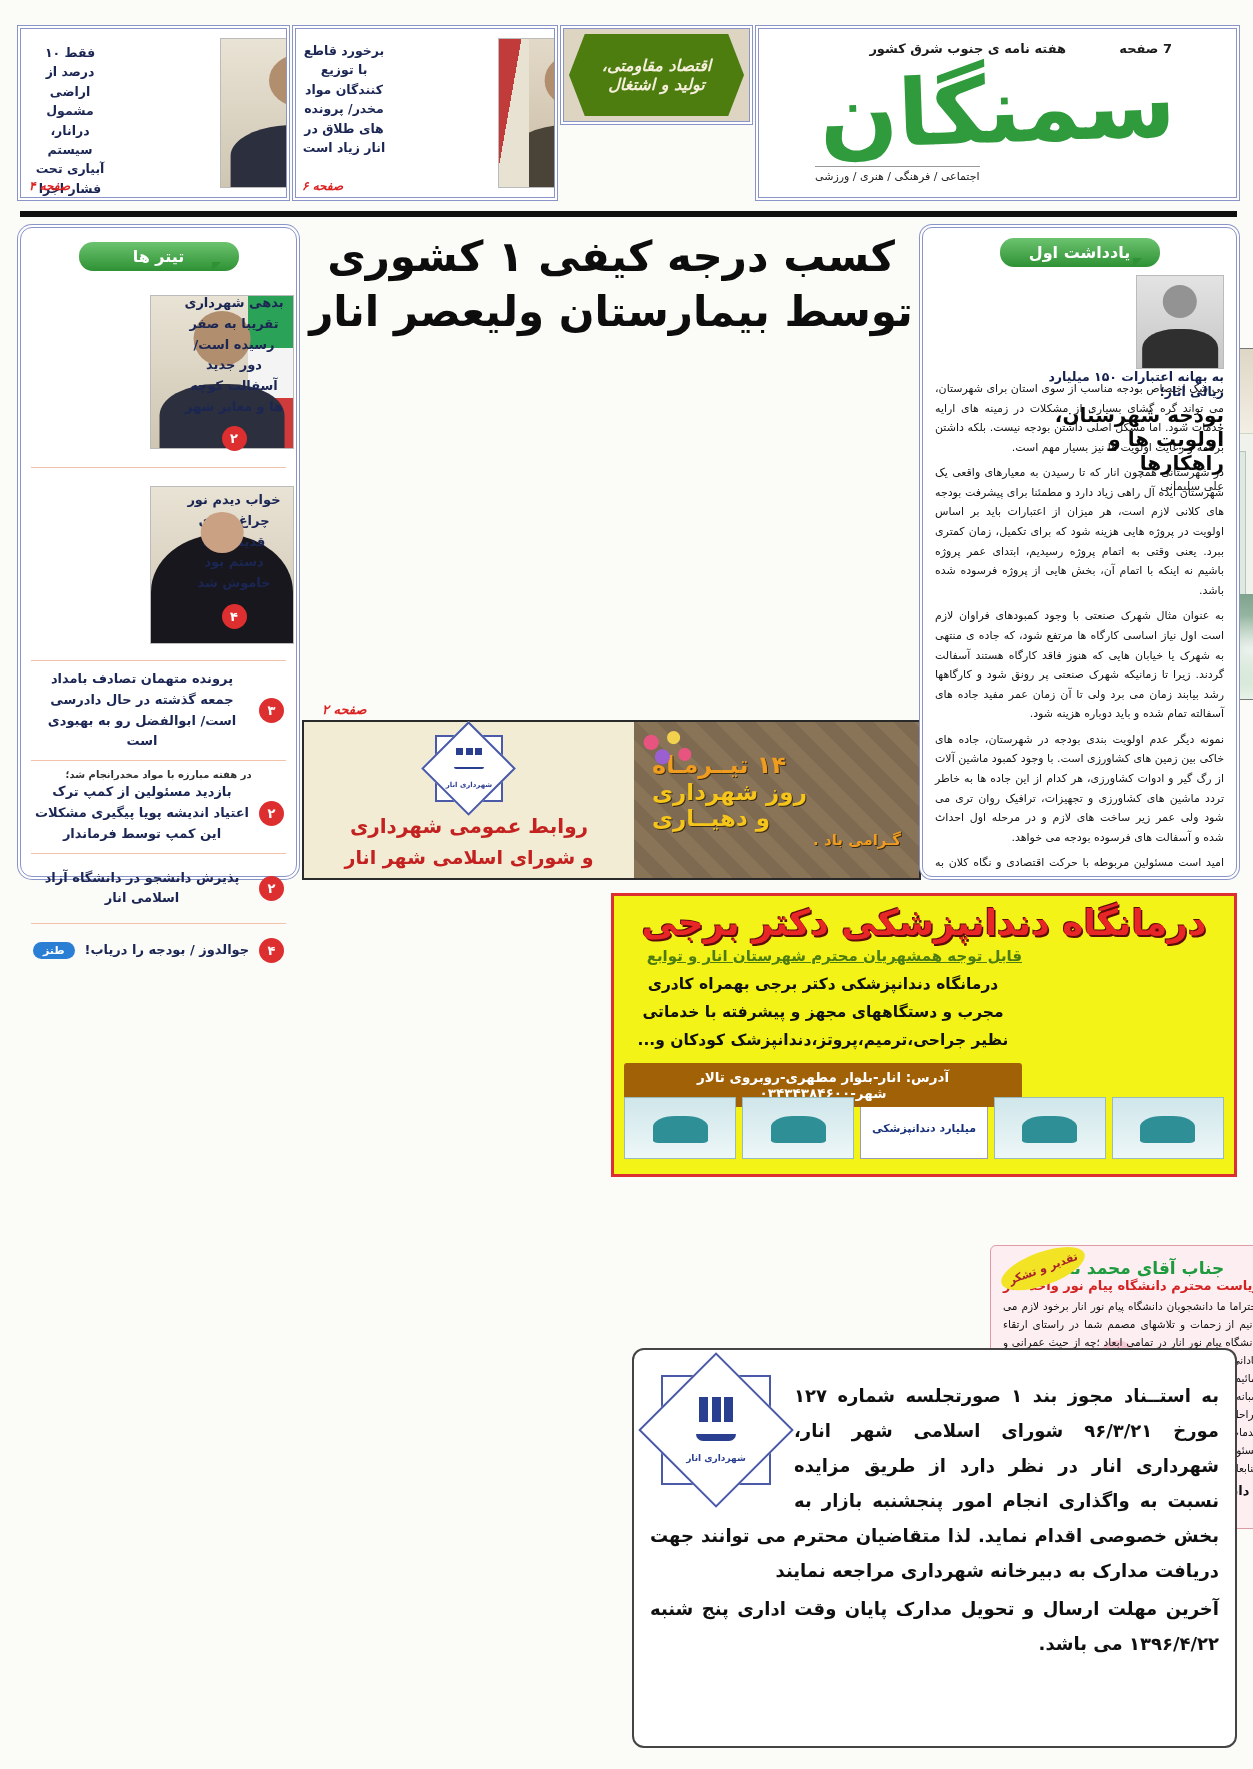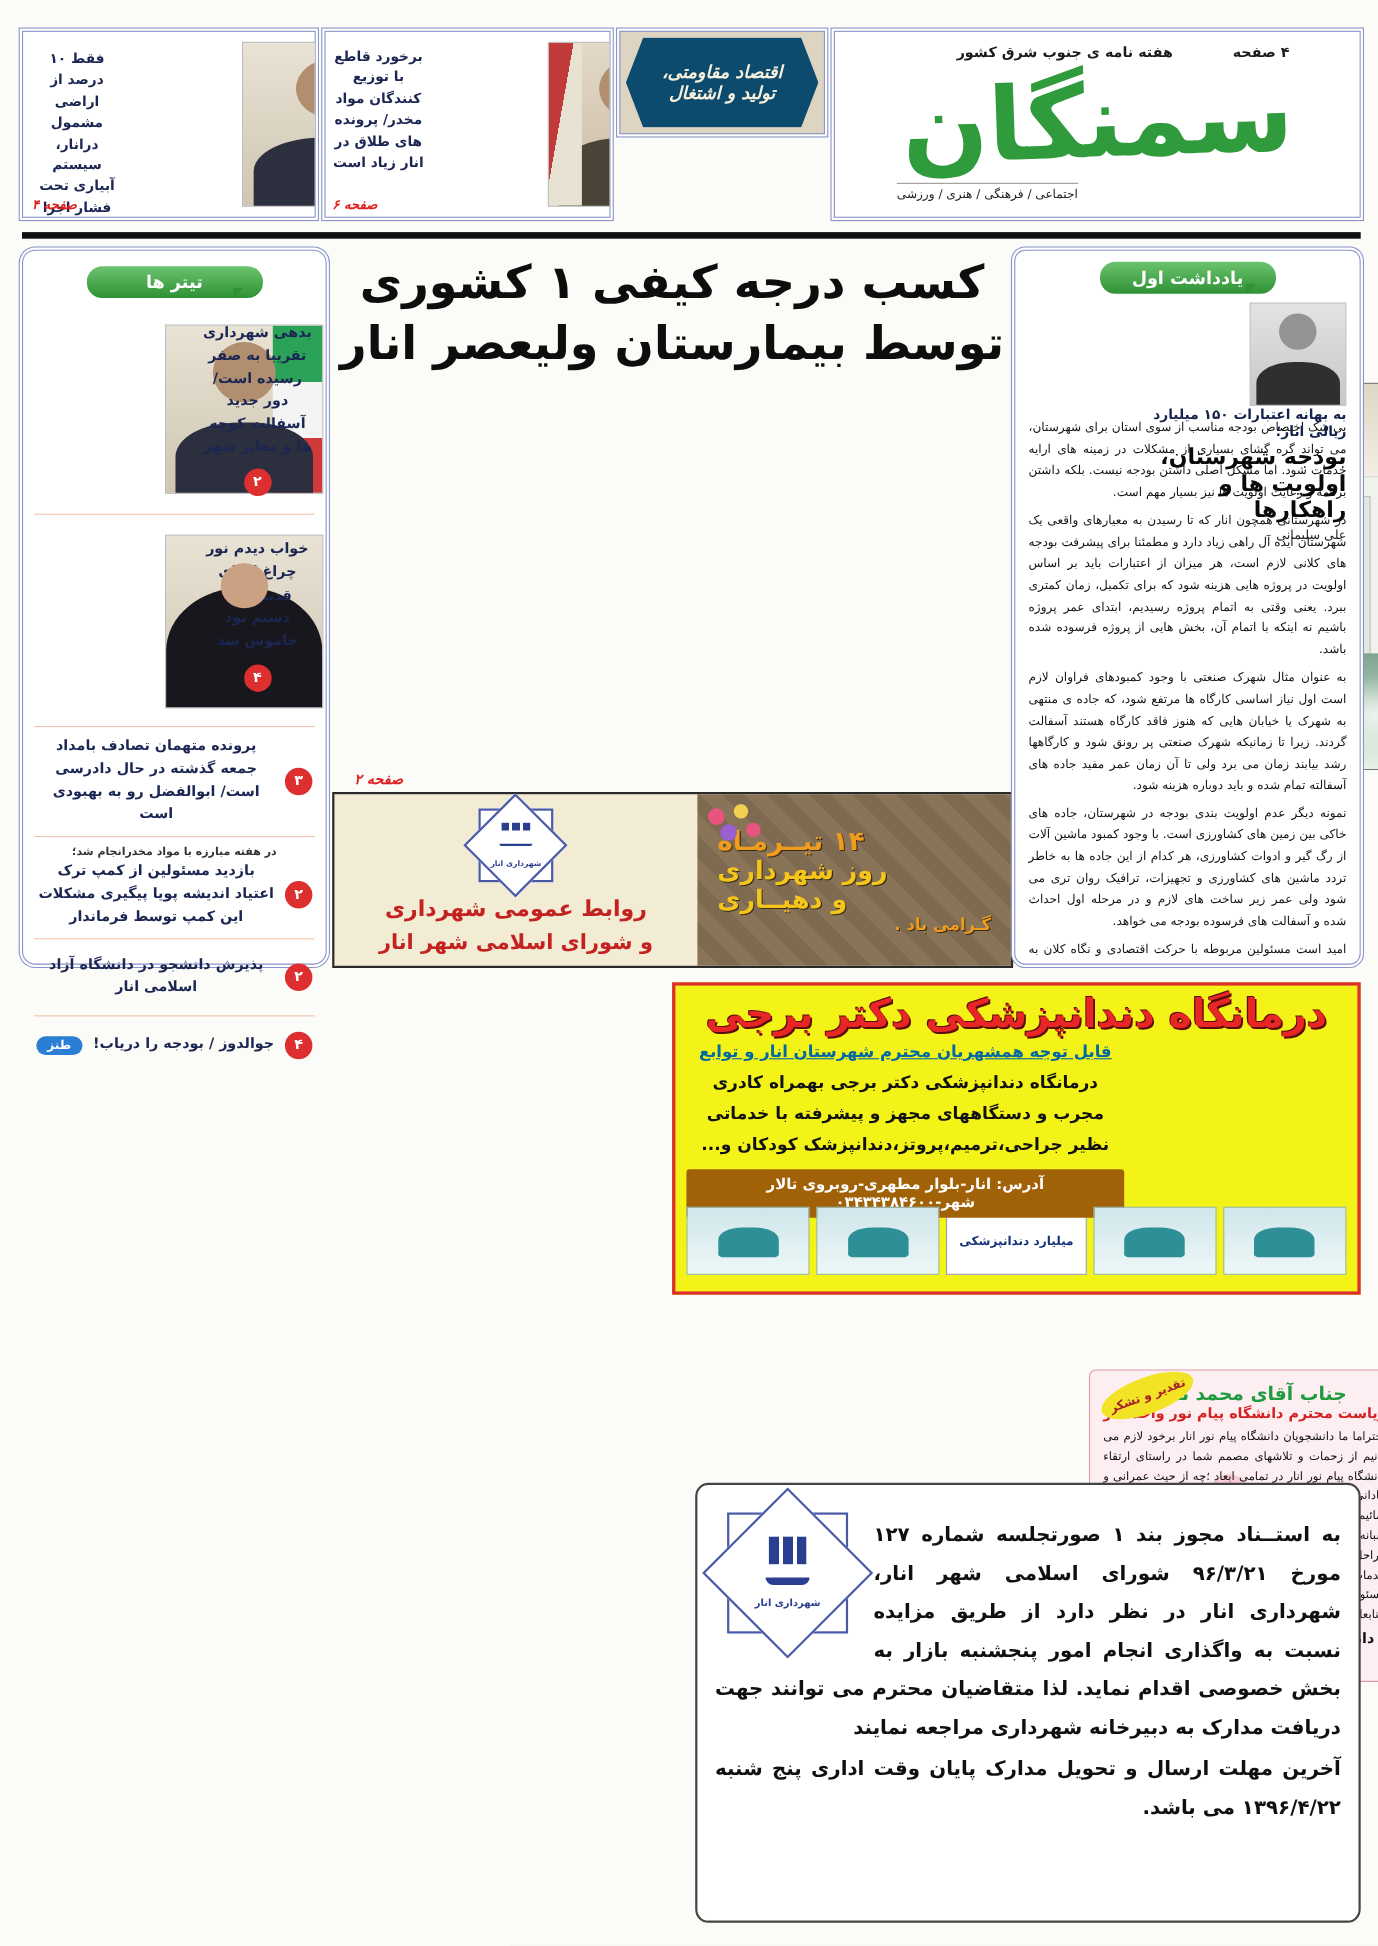--- a/index.html
+++ b/index.html
@@ -8,21 +8,21 @@
   .abs{position:absolute;}
   .dbl{border:1px solid #8a94c8;box-shadow:0 0 0 2px #fff,0 0 0 3px #8a94c8;background:#fff;}
   .clip{overflow:hidden;}
 
   
   .logo-word{font-size:92px;font-weight:bold;color:#2f9b3c;text-align:center;line-height:1;
              transform:rotate(-2deg);letter-spacing:-2px;}
   .mast-small{font-size:13px;font-weight:bold;color:#1c1c1c;}
   .mast-cats{font-size:11px;color:#222;border-top:1px solid #999;padding-top:3px;}
   .slogan{clip-path:polygon(9% 0,91% 0,100% 50%,91% 100%,9% 100%,0 50%);
-          background:#0c4a6e;color:#f5efdc;display:flex;align-items:center;justify-content:center;
+          background:#4d7c0f;color:#f5efdc;display:flex;align-items:center;justify-content:center;
           font-size:16px;font-weight:bold;text-align:center;font-style:italic;padding:6px 16px;box-sizing:border-box;}
   .slogan-frame{background:#ddd5c2;border:1px solid #8a94c8;box-shadow:0 0 0 2px #fff,0 0 0 3px #8a94c8;
                 display:flex;align-items:stretch;justify-content:stretch;}
   .issue-box{display:flex;flex-direction:column;justify-content:center;gap:2px;padding:6px 8px;box-sizing:border-box;}
   .issue-line{font-size:13px;font-weight:bold;color:#15203d;text-align:center;}
   .price-line{font-size:11px;font-weight:bold;color:#2b57c5;text-align:right;margin-top:2px;}
 
   
   .rule{background:#101010;}
   .badge-green{position:relative;background:linear-gradient(#6cc36f,#2e9134);color:#fff;font-weight:bold;
@@ -108,21 +108,21 @@
              font-size:11px;font-weight:bold;padding:10px 8px;border-radius:50%;z-index:5;}
   .t-title{font-size:17px;font-weight:bold;color:#1f9b3f;text-align:center;margin-top:2px;}
   .t-sub{font-size:13px;font-weight:bold;color:#d42121;text-align:center;margin-bottom:4px;}
   .t-body{font-size:10.6px;color:#111;text-align:justify;line-height:1.7;}
   .t-sign{font-size:13px;font-weight:bold;color:#111;text-align:center;margin-top:6px;}
 
   
   .dental{background:#f3f318;border:3px solid #dd2f2f;box-sizing:border-box;padding:6px 10px;}
   .dental-title{font-size:36px;font-weight:bold;color:#e82626;text-align:center;
                 text-shadow:1.5px 1.5px 0 #5c0b0b,-1px -1px 0 #5c0b0b;}
-  .dental-att{font-size:15px;font-weight:bold;color:#0369a1;text-align:center;text-decoration:underline;margin-top:4px;}
+  .dental-att{font-size:15px;font-weight:bold;color:#4d7c0f;text-decoration:underline;margin-top:4px;}
   .dental-body{font-size:15.5px;font-weight:bold;color:#111;text-align:center;line-height:1.8;margin-top:6px;}
   .dental-addr{background:#a16207;color:#fff;font-size:13.5px;font-weight:bold;text-align:center;
                padding:6px 24px;border-radius:3px;}
   .interior{display:flex;gap:6px;direction:ltr;}
   .interior .cell{flex:1;background:linear-gradient(#cfe6ea,#eef7f8);border:1px solid #9bb;position:relative;}
   .interior .cell:before{content:"";position:absolute;left:25%;top:30%;width:50%;height:45%;
       background:#2e8f96;border-radius:40% 40% 10% 10%;}
   .interior .sign{flex:1.1;background:#fff;border:1px solid #99b;display:flex;align-items:center;
       justify-content:center;font-size:11px;font-weight:bold;color:#16307a;text-align:center;padding:2px;}
   .interior .sign:before{display:none;}
@@ -171,21 +171,21 @@
       <div class="flag" style="right:auto;left:0;background:linear-gradient(100deg,#c23b3b 0 40%,#e8e2d2 40% 100%);width:20%;"></div>
     </div>
   </div>
 
   <div class="abs slogan-frame" style="left:563px;top:28px;width:185px;height:92px;">
     <div class="slogan" style="flex:1;margin:5px;">اقتصاد مقاومتی، تولید و اشتغال</div>
   </div>
 
 
   <div class="abs dbl clip" style="left:758px;top:28px;width:477px;height:168px;">
-    <div class="abs mast-small" style="right:64px;top:12px;">۴ صفحه</div>
+    <div class="abs mast-small" style="right:64px;top:12px;">7 صفحه</div>
     <div class="abs mast-small" style="right:170px;top:12px;">هفته نامه ی جنوب شرق کشور</div>
     <div class="abs logo-word" style="left:0;right:0;top:36px;">سمنگان</div>
     <div class="abs mast-cats" style="left:56px;bottom:14px;">اجتماعی / فرهنگی / هنری / ورزشی</div>
   </div>
 
   <div class="abs rule" style="left:20px;top:211px;width:1217px;height:6px;"></div>
 
   <div class="abs dbl h-col" style="left:20px;top:227px;width:277px;height:650px;">
     <div class="badge-green">تیتر ها</div>
 

